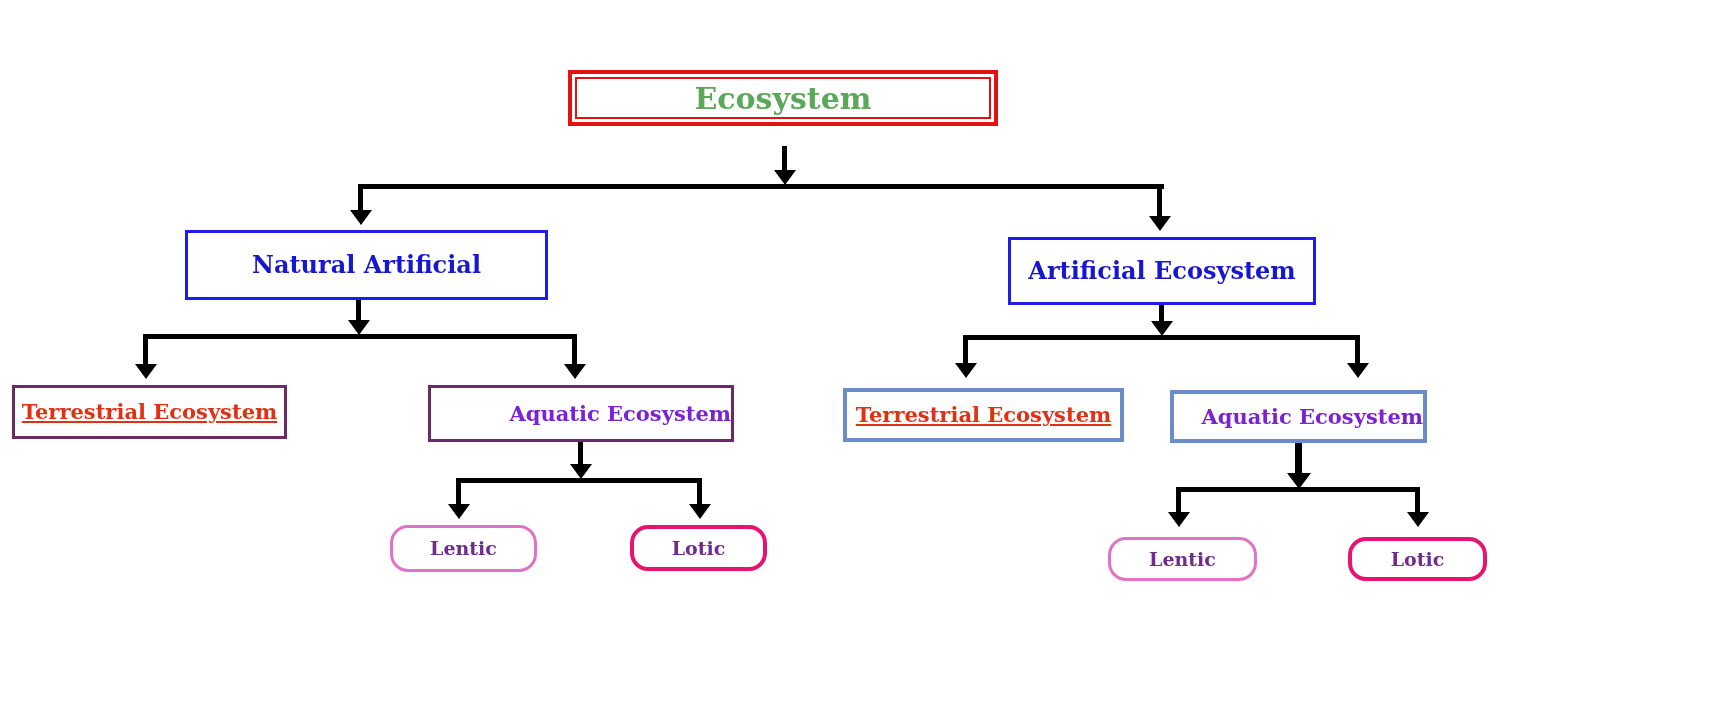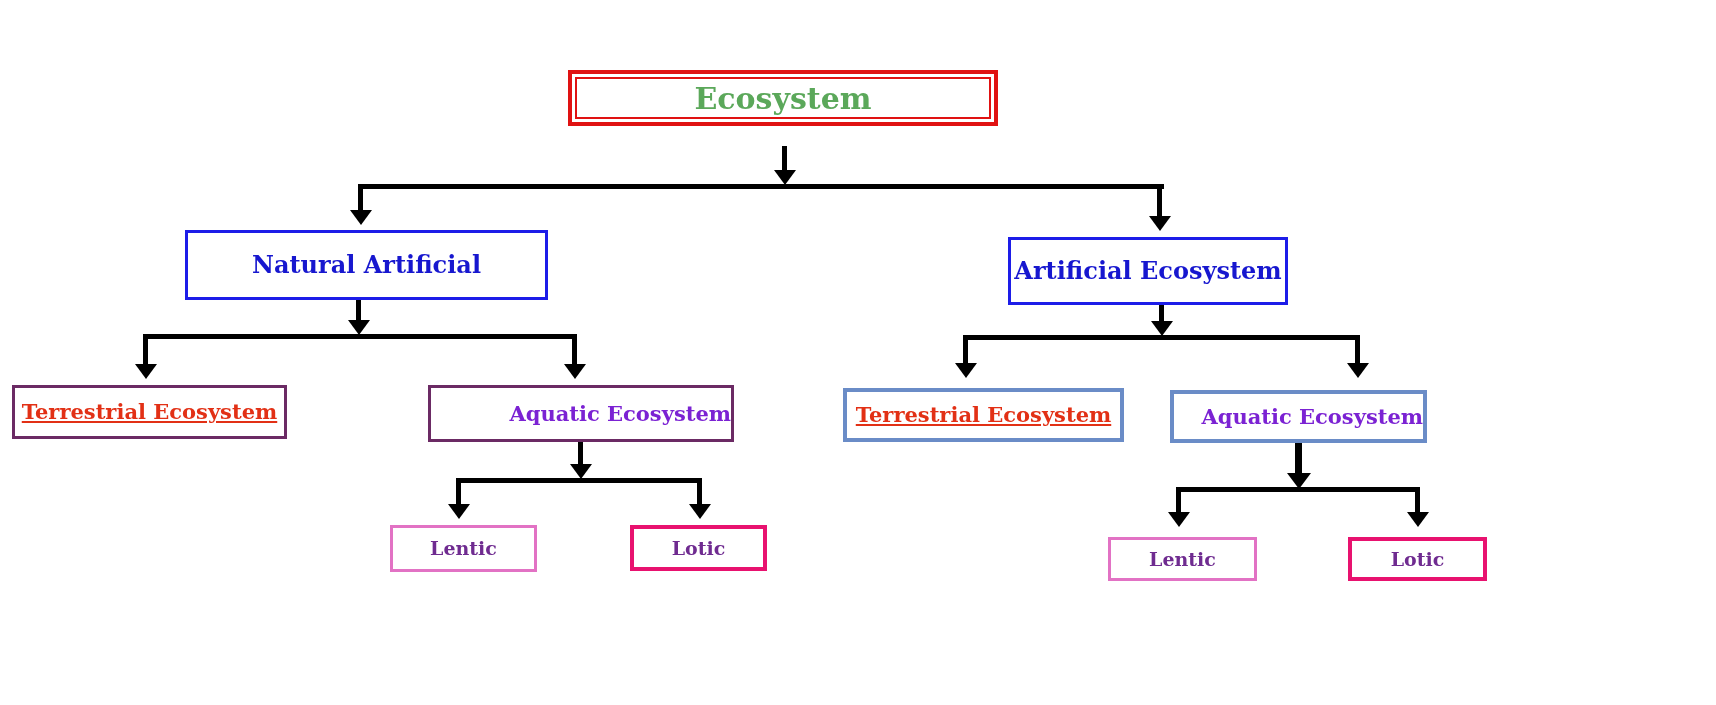--- a/index.html
+++ b/index.html
@@ -32,21 +32,21 @@
     color:var(--root-text);
     font-size:30px;font-weight:bold;
   }
   .branch{border:3px solid var(--branch-border);color:var(--branch-text);font-size:24px;}
   .plum{border:3px solid var(--plum-border);font-size:21px;}
   .steel{border:4px solid var(--steel-border);font-size:21px;}
   .pinkbox{border:3px solid var(--pink-border);font-size:19px;}
   .dpinkbox{border:4px solid var(--deeppink-border);font-size:19px;}
   .t-red{color:var(--red-text);text-decoration:underline;}
   .t-violet{color:var(--violet-text);justify-content:flex-end;}
-  .t-purple{color:var(--purple-text);}
+  .t-purple{color:var(--purple-text);border-radius:18px;}
   
   .vline{position:absolute;width:5px;background:var(--arrow);}
   .vline-thick{position:absolute;width:7px;background:var(--arrow);}
   .hline{position:absolute;height:5px;background:var(--arrow);}
   .ah{
     position:absolute;width:0;height:0;
     border-left:11px solid transparent;
     border-right:11px solid transparent;
     border-top:15px solid var(--arrow);
   }
@@ -65,21 +65,21 @@
   <div class="node root" style="left:568px;top:70px;width:430px;height:56px">
     <div class="root-inner">
       <span class="lbl">Ecosystem</span>
     </div>
   </div>
 
   <div class="node branch" style="left:185px;top:230px;width:363px;height:70px">
     <span class="lbl">Natural Artificial</span>
   </div>
 
-  <div class="node branch" style="left:1008px;top:237px;width:280px;height:68px">
+  <div class="node branch" style="left:1008px;top:237px;width:308px;height:68px">
     <span class="lbl">Artificial Ecosystem</span>
   </div>
 
   <div class="node plum t-red" style="left:12px;top:385px;width:275px;height:54px">
     <span class="lbl">Terrestrial Ecosystem</span>
   </div>
 
   <div class="node plum t-violet" style="left:428px;top:385px;width:306px;height:57px">
     <span class="lbl">Aquatic Ecosystem</span>
   </div>

